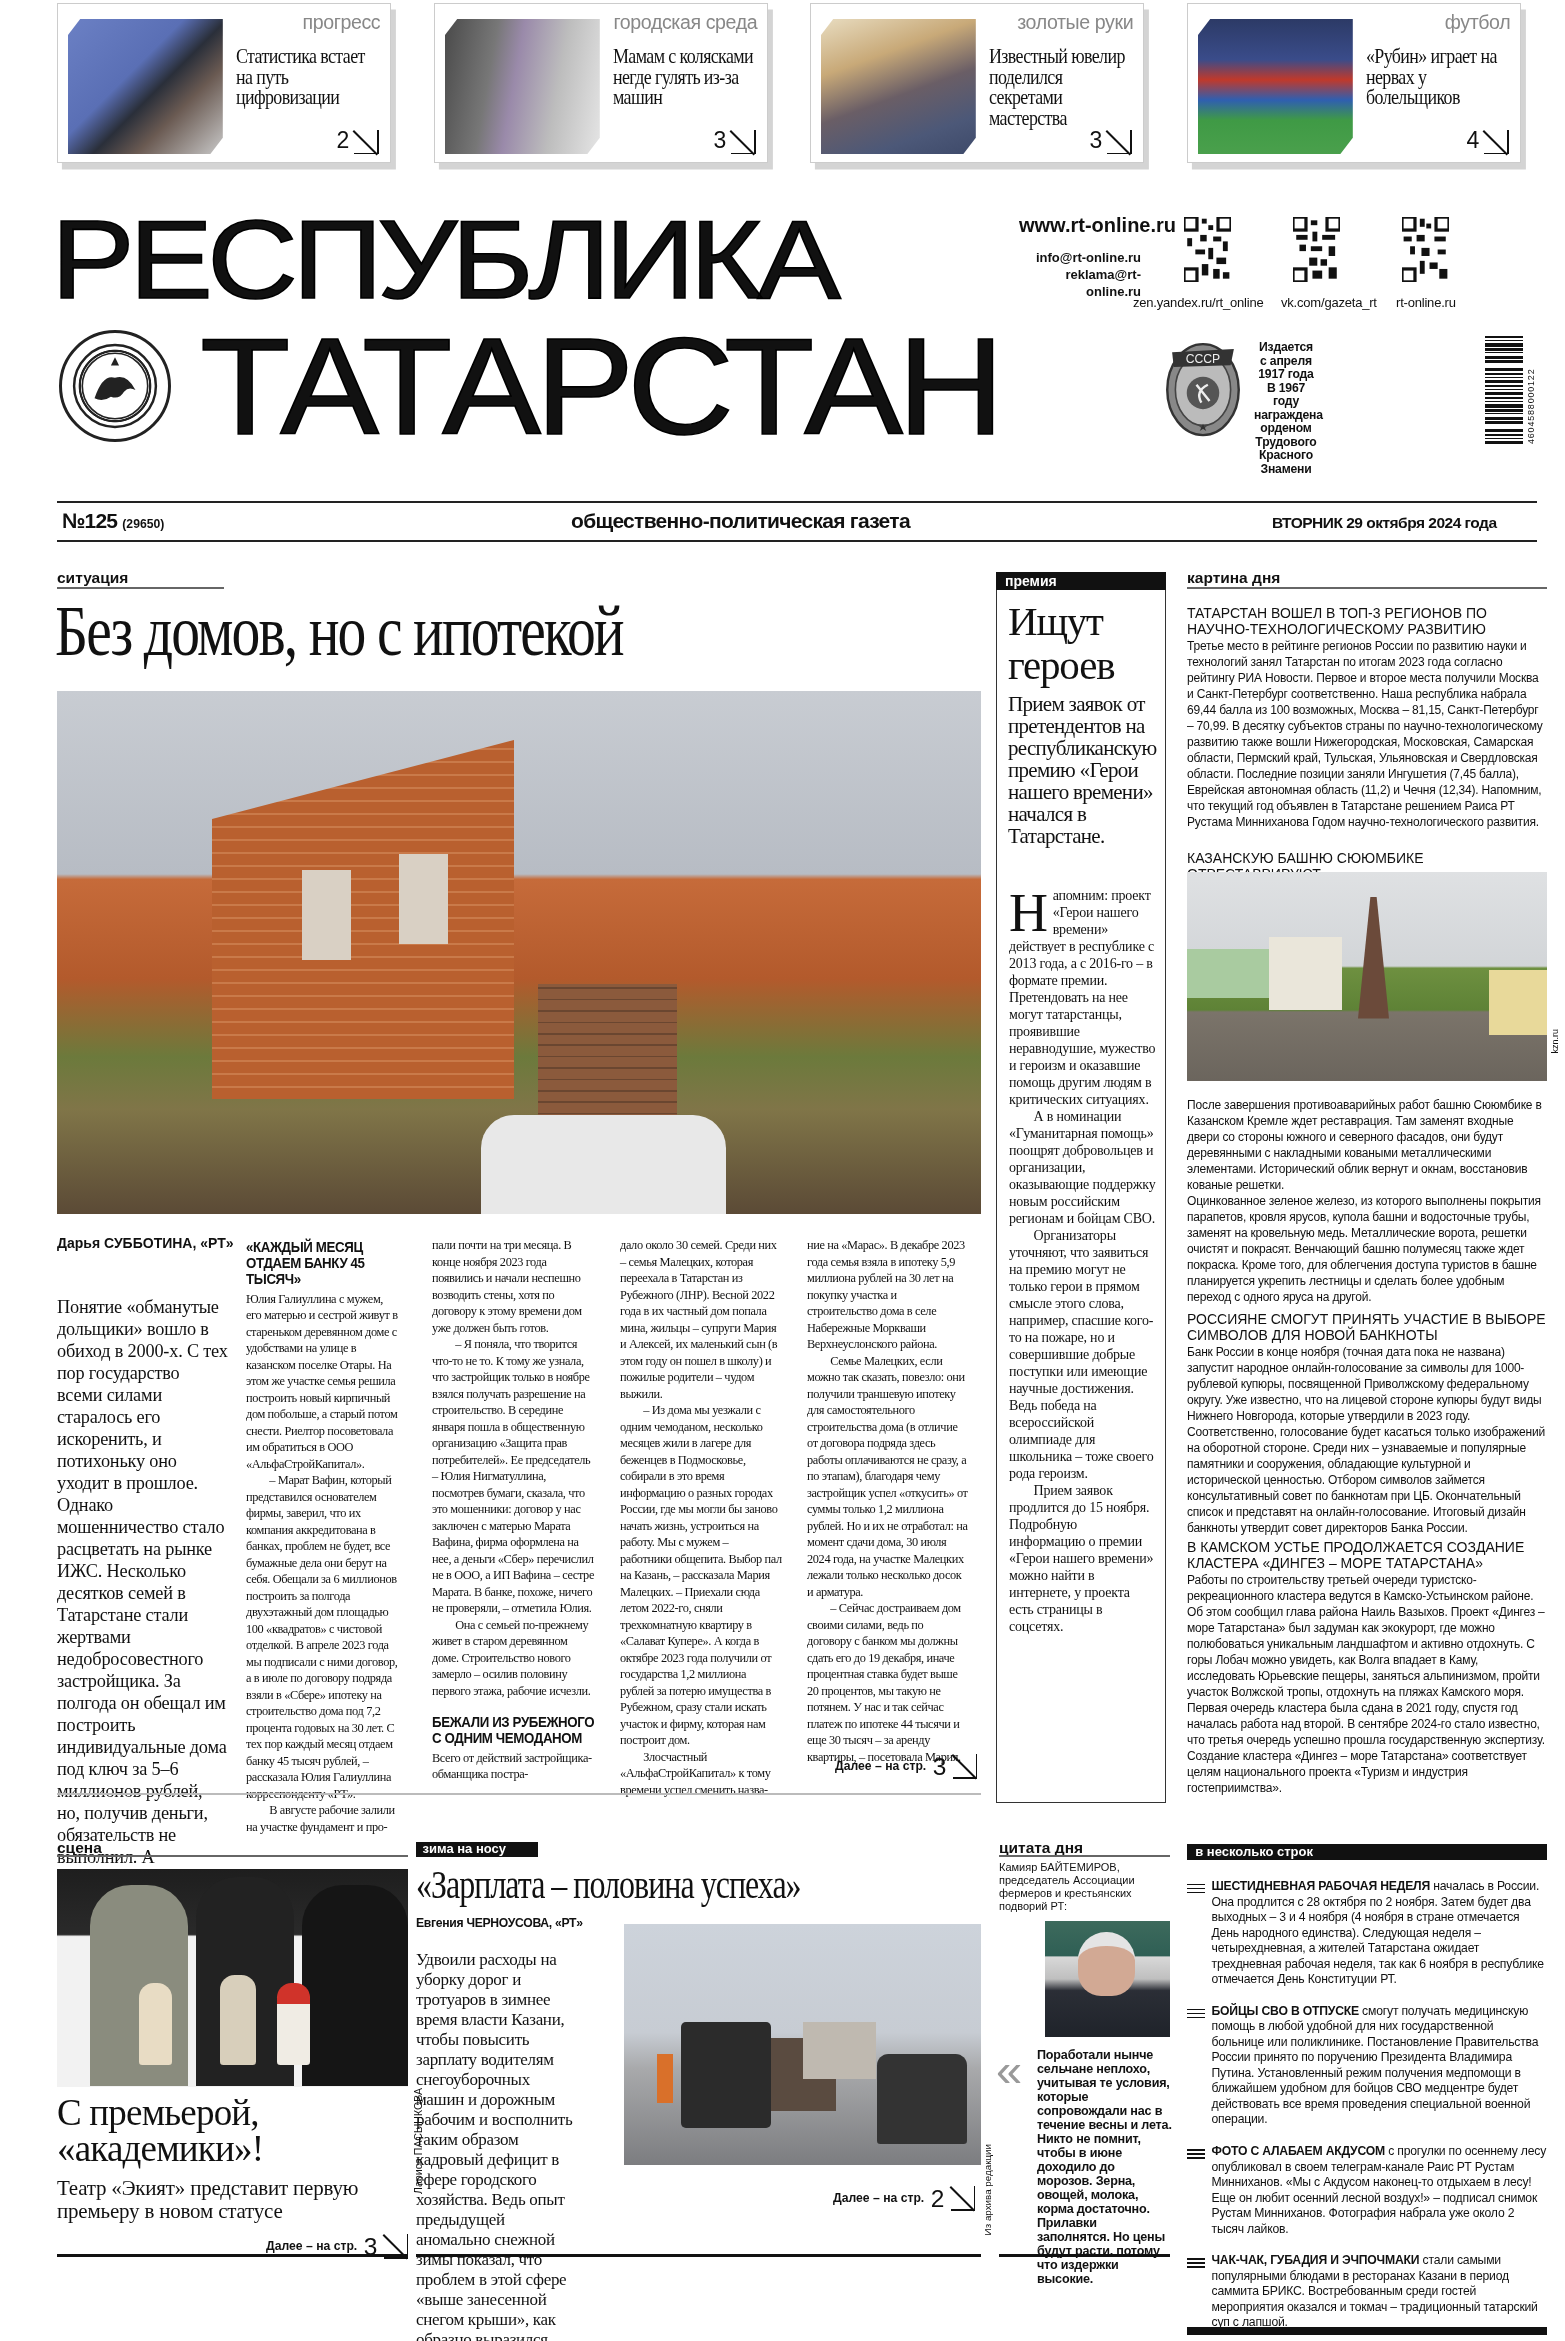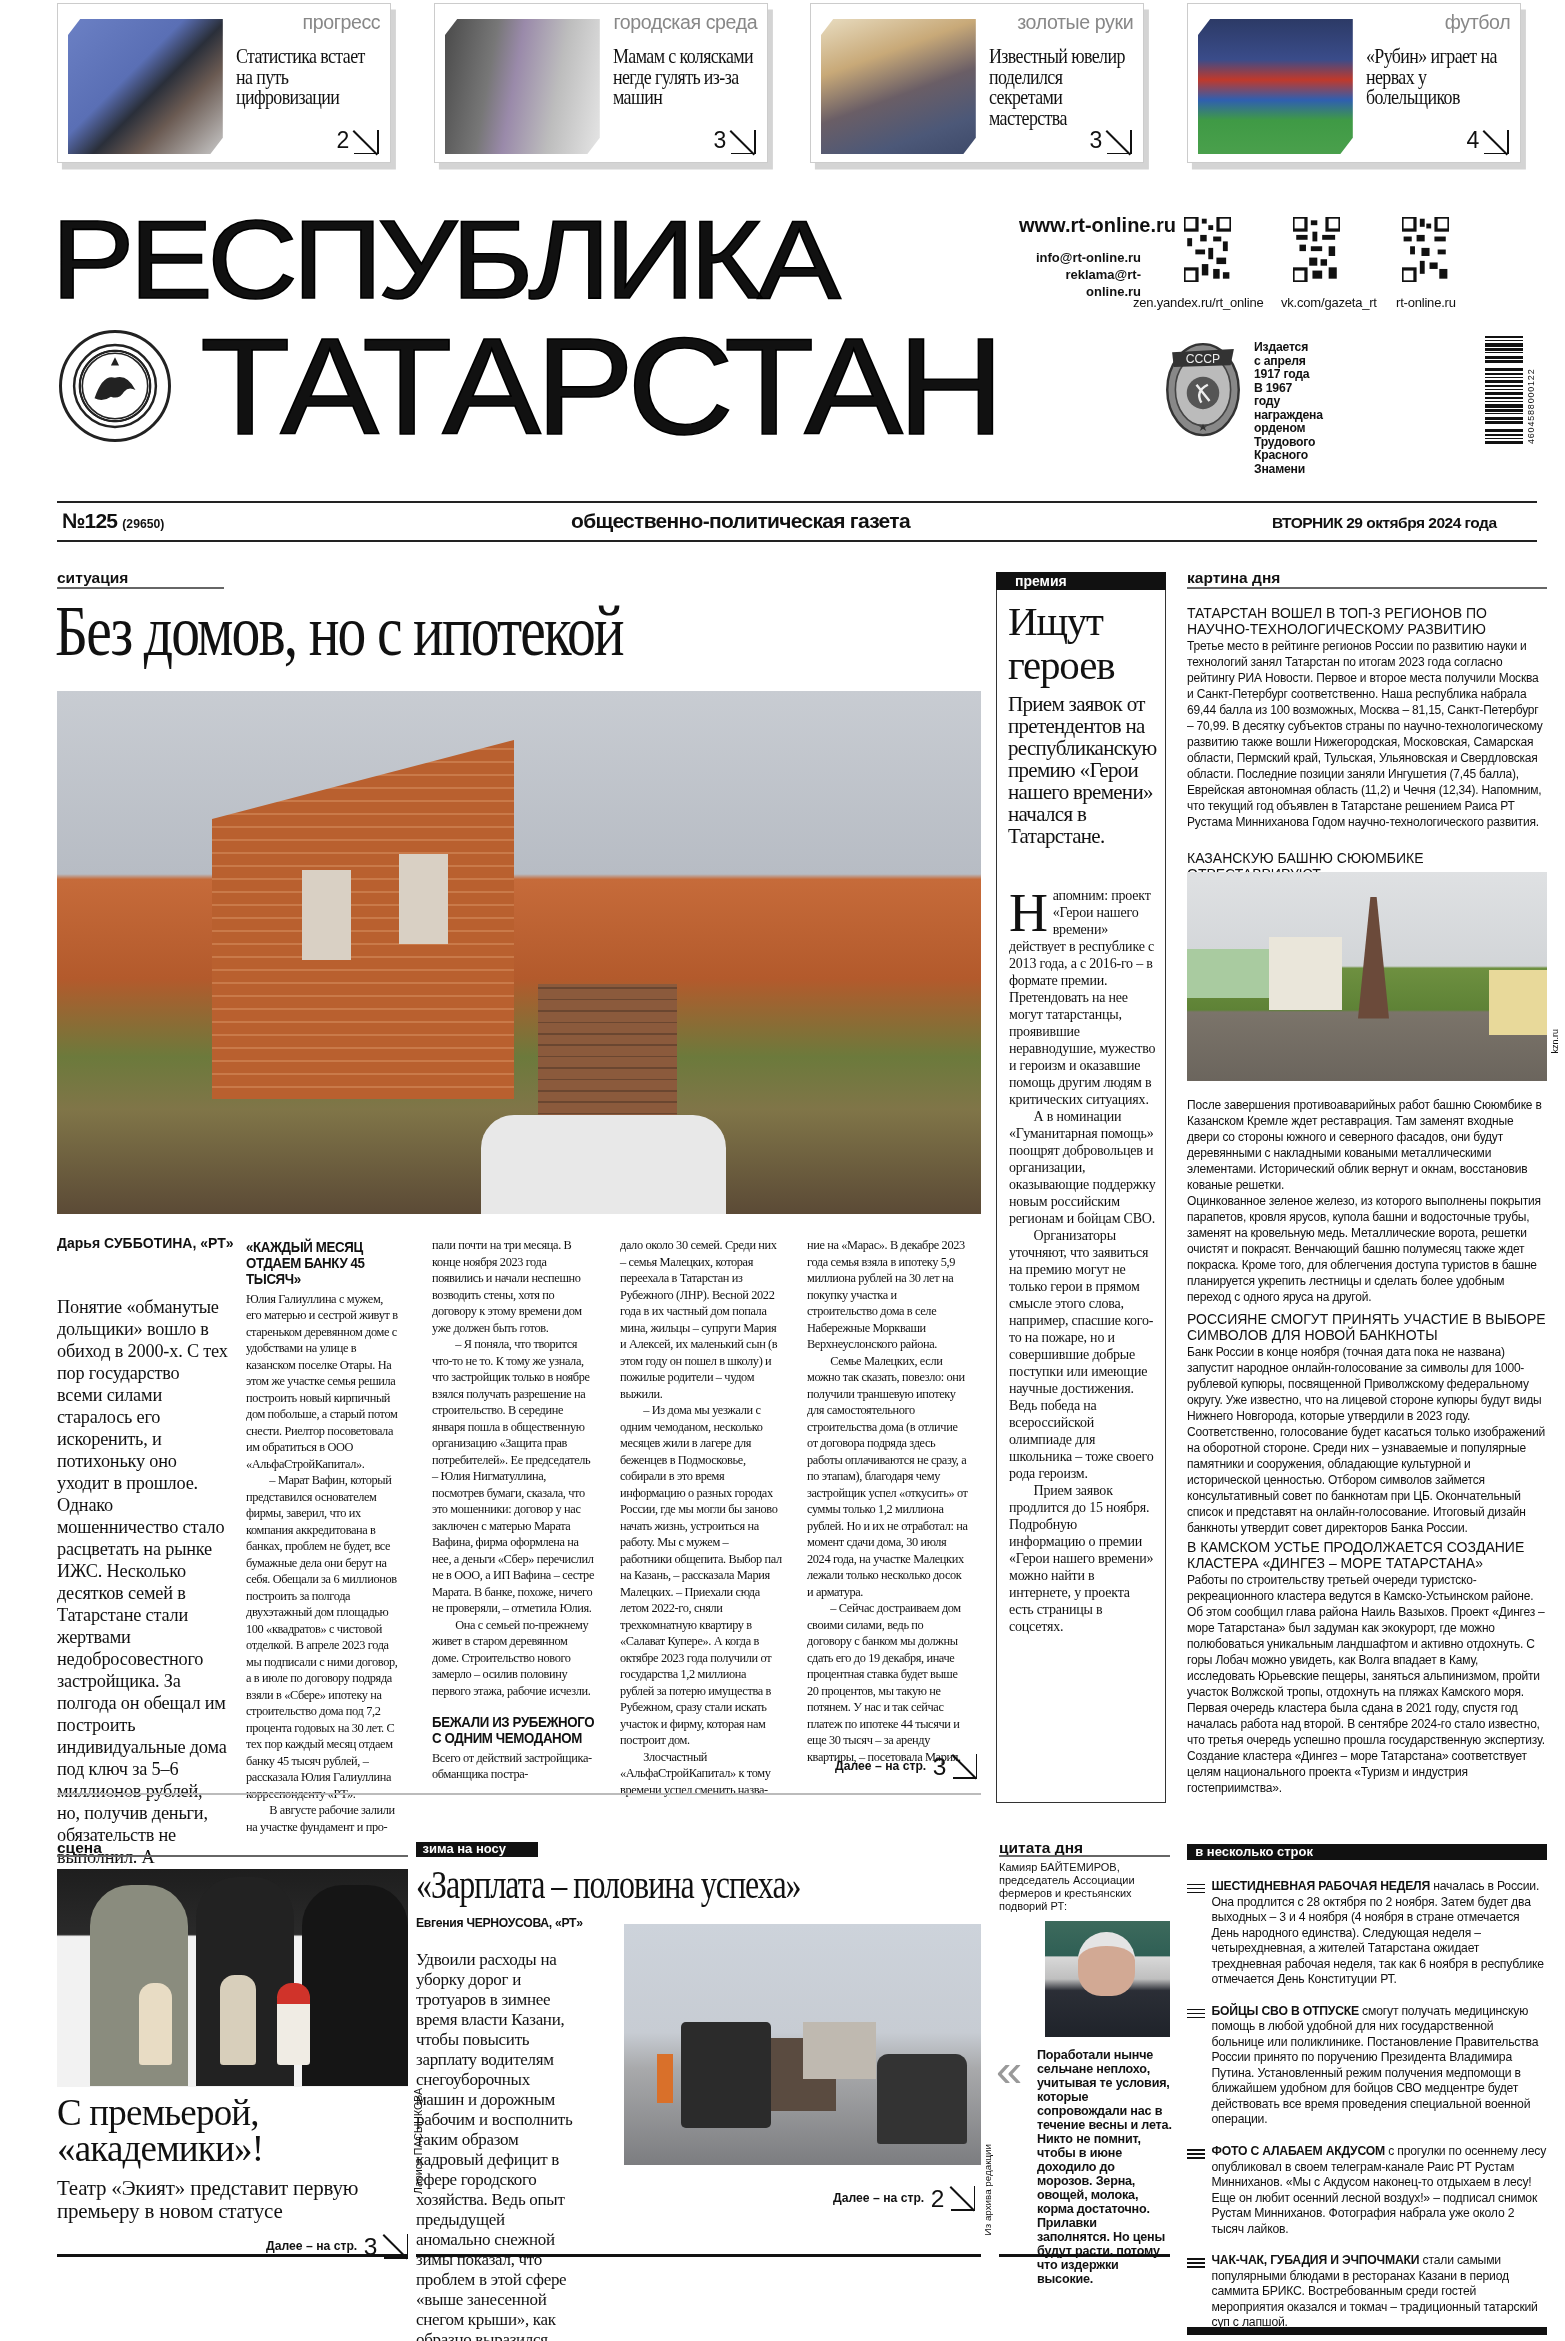--- a/index.html
+++ b/index.html
@@ -173,21 +173,21 @@
   <svg width="82" height="104" viewBox="0 0 100 128">
       <ellipse cx="50" cy="66" rx="44" ry="56" fill="#888" stroke="#333" stroke-width="3"></ellipse>
       <ellipse cx="50" cy="66" rx="34" ry="44" fill="#bbb" stroke="#444" stroke-width="2"></ellipse>
       <path d="M12 20 L88 16 L84 36 L14 38Z" fill="#333"></path>
       <text x="50" y="33" font-size="15" text-anchor="middle" fill="#eee" font-family="Liberation Sans,sans-serif">СССР</text>
       <circle cx="50" cy="70" r="20" fill="#555"></circle>
       <path d="M42 60 L58 80 M56 60 Q40 68 48 82" stroke="#eee" stroke-width="3" fill="none"></path>
       <path d="M50 108 l4 9 -9 -6 h10 l-9 6z" fill="#333"></path>
     </svg>
 </div>
-<div class="abs sans" style="left:1254px;top:341px;width:64px;text-align:left;font-size:12.2px;line-height:13.5px;font-weight:bold;letter-spacing:-0.2px">
+<div class="abs sans" style="left:1254px;top:341px;width:64px;text-align:center;font-size:12.2px;line-height:13.5px;font-weight:bold;letter-spacing:-0.2px">
   <div>Издается</div>
     <div>с апреля</div>
     <div>1917 года</div>
     <div>В 1967 году</div>
     <div>награждена</div>
     <div>орденом</div>
     <div>Трудового</div>
     <div>Красного</div>
     <div>Знамени</div>
 </div>
@@ -250,21 +250,21 @@
 <div class="abs more" style="left:835px;top:1754px">
   <span>Далее – на стр.</span>
     <b>3</b>
     <span class="arrow">
       <i></i>
     </span>
 </div>
 <div class="rule" style="left:57px;top:1793px;width:924px;height:1.6px;background:#bbb"></div>
 
 <div class="abs" style="left:996px;top:572px;width:170px;height:1231px;border:0.8px solid #333;border-top:none"></div>
-<div class="abs blackbar" style="left:996px;top:572px;width:170px;height:18px;font-size:14px;padding:0 19px;line-height:18px">премия</div>
+<div class="abs blackbar" style="left:996px;top:572px;width:170px;height:18px;font-size:14px;padding:0 9px;line-height:18px">премия</div>
 <div class="abs" style="left:1008px;top:599px;width:155px;font-size:41px;line-height:44px;letter-spacing:-1.2px">Ищут героев</div>
 <div class="abs" style="left:1008px;top:693px;width:157px;font-size:21px;line-height:22px;letter-spacing:-0.7px">Прием заявок от претендентов на республиканскую премию «Герои нашего времени» начался в Татарстане.</div>
 <div class="col" style="left:1009px;top:887px;width:147px;font-size:14px;line-height:17px;letter-spacing:-0.2px">
   <p style="text-indent:0"><span style="float:left;font-size:54px;line-height:47px;margin:3.3px 4.9px 0 0">Н</span><span>апомним: проект «Герои нашего времени» действует в республике с 2013 года, а с 2016-го – в формате премии. Претендовать на нее могут татарстанцы, проявившие неравнодушие, мужество и героизм и оказавшие помощь другим людям в критических ситуациях.</span></p>
   <p>А в номинации «Гуманитарная помощь» поощрят добровольцев и организации, оказывающие поддержку новым российским регионам и бойцам СВО.</p>
   <p>Организаторы уточняют, что заявиться на премию могут не только герои в прямом смысле этого слова, например, спасшие кого-то на пожаре, но и совершившие добрые поступки или имеющие научные достижения. Ведь победа на всероссийской олимпиаде для школьника – тоже своего рода героизм.</p>
   <p>Прием заявок продлится до 15 ноября. Подробную информацию о премии «Герои нашего времени» можно найти в интернете, у проекта есть страницы в соцсетях.</p>
 </div>
 
 <div class="abs section-tag" style="left:1187px;top:569px">картина дня</div>

